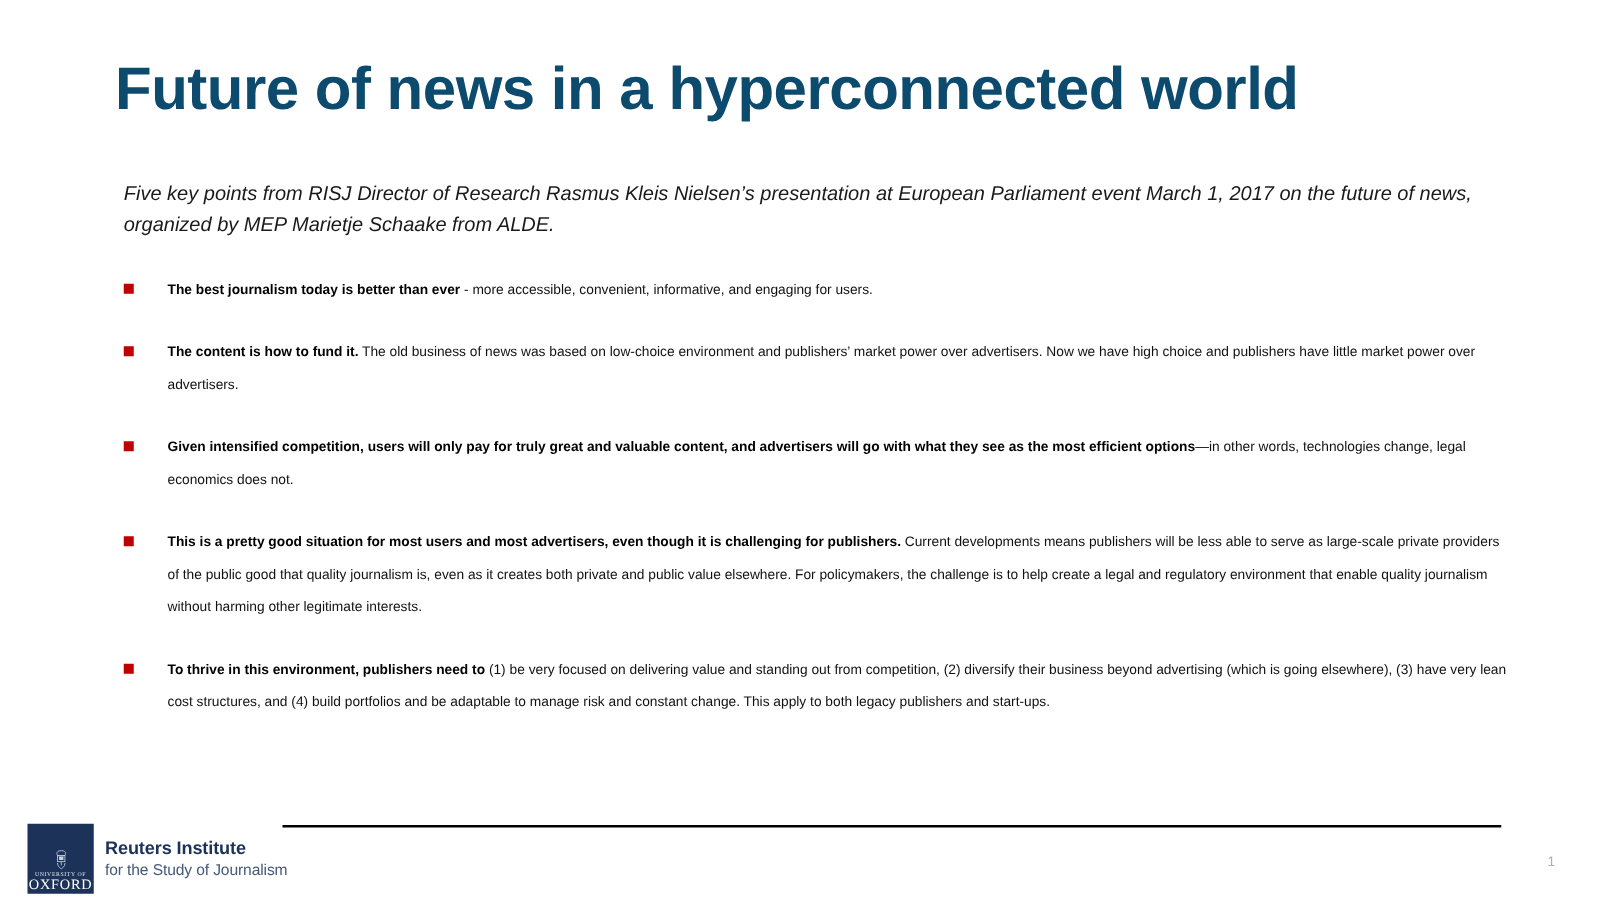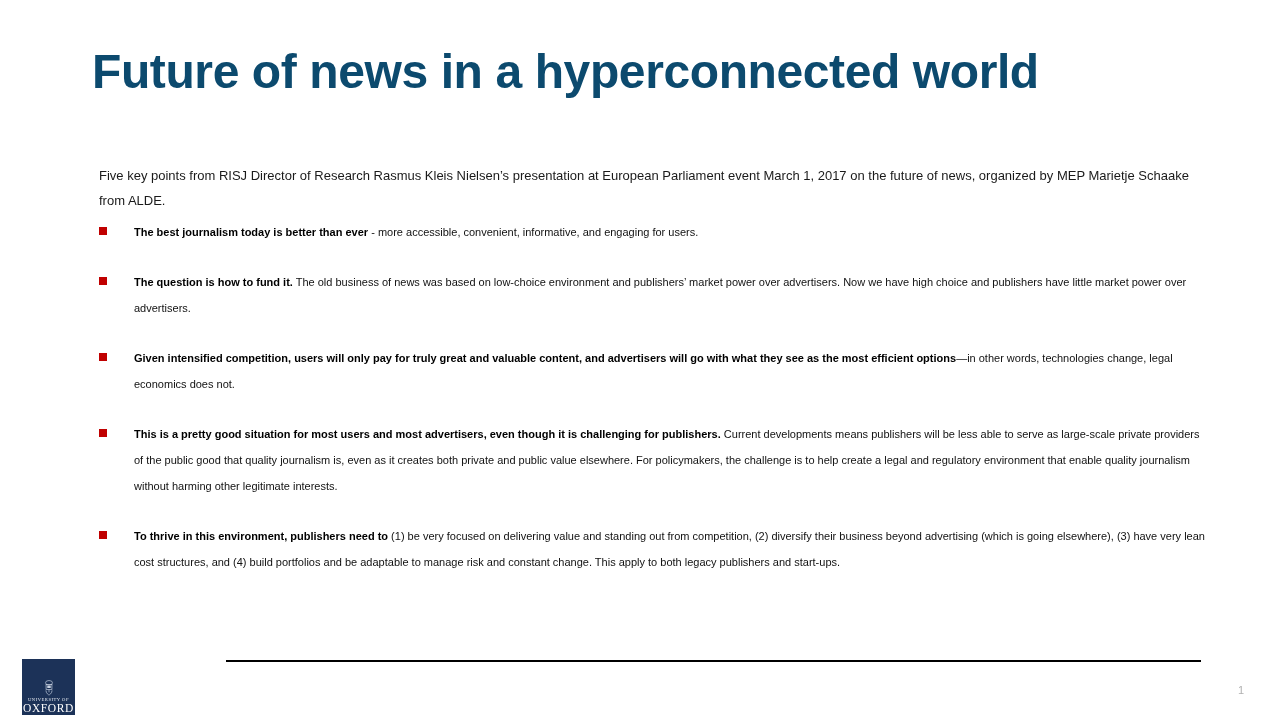--- a/index.html
+++ b/index.html
@@ -37,24 +37,24 @@
     color: #252050;
     white-space: nowrap;
   }
 
   
   .subtitle {
     position: absolute;
     left: 99px;
     top: 143px;
     width: 1105px;
-    font-size: 13px;
+    font-size: 16px;
     line-height: 25px;
+    font-style: italic;
     color: #1a1a1a;
-    margin-top: 20px;
   }
 
   
   .bullets {
     position: absolute;
     left: 97px;
     top: 219px;
     width: 1112px;
   }
   .bullet-row {
@@ -172,21 +172,21 @@
 
   <div class="bullets">
 
     <div class="bullet-row">
       <span class="bullet-marker" style="background: rgb(192, 0, 0);"></span>
       <div class="bullet-text"><span class="b">The best journalism today is better than ever</span><span> - more accessible, convenient, informative, and engaging for users.</span></div>
     </div>
 
     <div class="bullet-row">
       <span class="bullet-marker" style="background: rgb(192, 0, 0);"></span>
-      <div class="bullet-text"><span class="b">The question is how to fund it.</span><span> The old business of news was based on low-choice environment and publishers’ market power over advertisers.  Now we have high choice and publishers have little market power over advertisers.</span></div>
+      <div class="bullet-text"><span class="b">The content is how to fund it.</span><span> The old business of news was based on low-choice environment and publishers’ market power over advertisers.  Now we have high choice and publishers have little market power over advertisers.</span></div>
     </div>
 
     <div class="bullet-row">
       <span class="bullet-marker" style="background: rgb(192, 0, 0);"></span>
       <div class="bullet-text"><span class="b">Given intensified competition, users will only pay for truly great and valuable content, and advertisers will go with what they see as the most efficient options</span><span>—in other words, technologies change, legal economics does not.</span></div>
     </div>
 
     <div class="bullet-row">
       <span class="bullet-marker" style="background: rgb(192, 0, 0);"></span>
       <div class="bullet-text"><span class="b">This is a pretty good situation for most users and most advertisers, even though it is challenging for publishers.</span><span> Current developments means publishers will be less able to serve as large-scale private providers of the public good that quality journalism is, even as it creates both private and public value elsewhere.  For policymakers, the challenge is to help create a legal and regulatory environment that enable quality journalism without harming other legitimate interests.</span></div>
@@ -206,17 +206,21 @@
       <svg class="logo-crest" viewBox="0 0 22 24">
         <ellipse cx="11" cy="4.2" rx="5.2" ry="3.4" fill="none" stroke="#c9d3e2" stroke-width="1"></ellipse>
         <rect x="6.6" y="6.6" width="8.8" height="7.4" fill="none" stroke="#c9d3e2" stroke-width="1"></rect>
         <rect x="8.4" y="8.4" width="5.2" height="3.6" fill="#c9d3e2"></rect>
         <path d="M11 14.2 L11 18.4" stroke="#c9d3e2" stroke-width="1"></path>
         <path d="M6.4 15.6 C6.4 20.2 11 22.6 11 22.6 C11 22.6 15.6 20.2 15.6 15.6" fill="none" stroke="#c9d3e2" stroke-width="1"></path>
       </svg>
       <div class="logo-univ">UNIVERSITY OF</div>
       <div class="logo-oxford">OXFORD</div>
     </div>
+    <div class="logo-words">
+      <div class="logo-line1">Reuters Institute</div>
+      <div class="logo-line2">for the Study of Journalism</div>
+    </div>
   </div>
 
   <div class="page-number">1</div>
 
 </div>
 
 </body></html>

